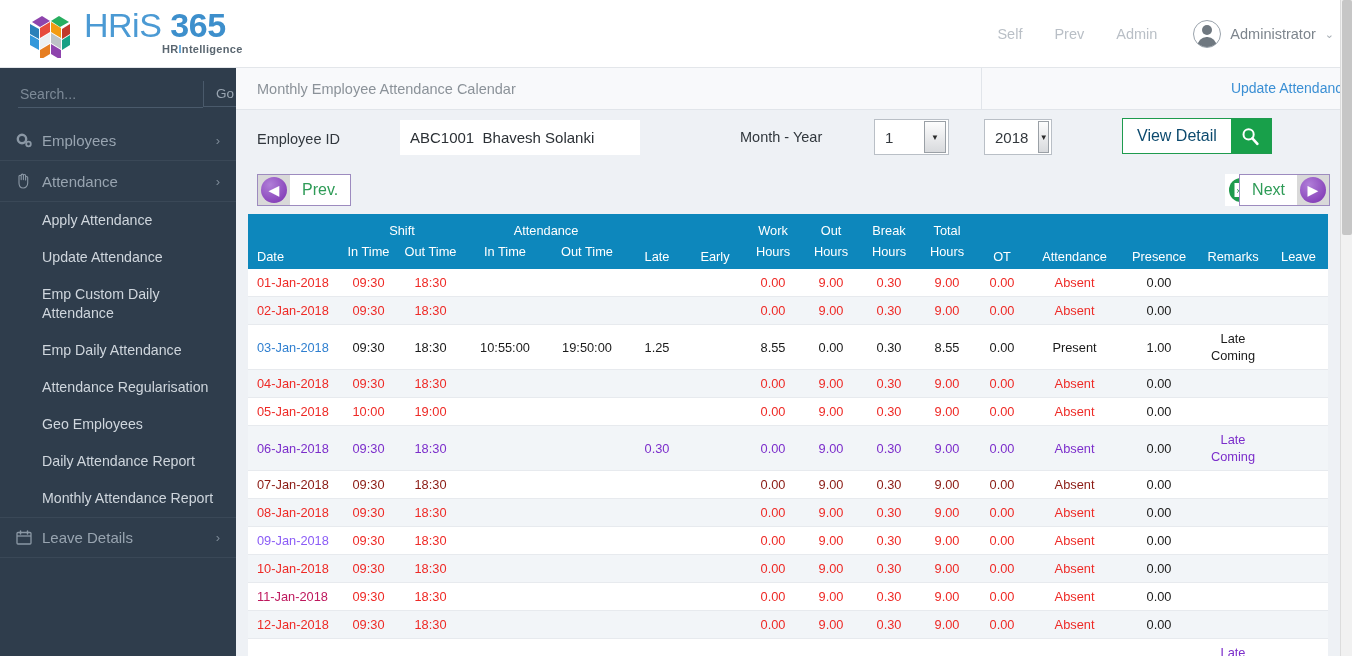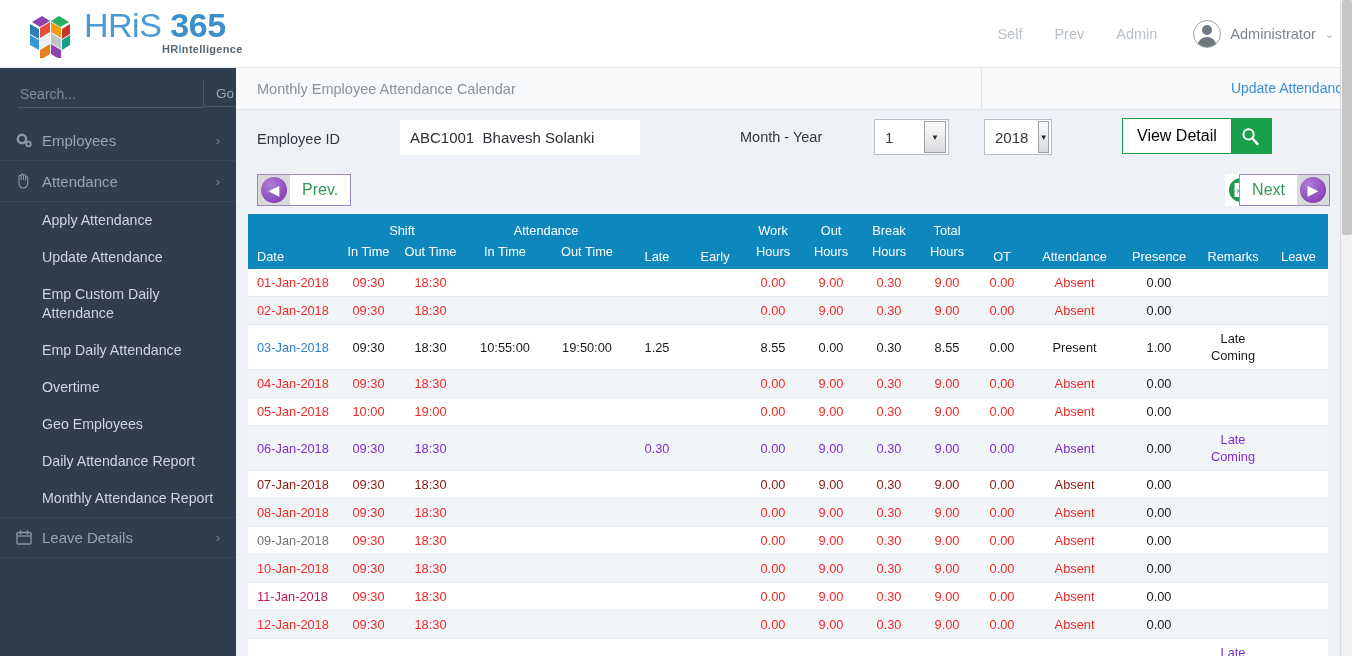--- a/index.html
+++ b/index.html
@@ -165,21 +165,21 @@
   }
   .sel-month { left: 638px; width: 75px; }
   .sel-year  { left: 748px; width: 68px; }
 
   .view-btn {
     position: absolute; left: 886px; top: 8px;
     height: 36px; display: flex; align-items: stretch;
     border: 1px solid #1e9b4e; background: #fff; cursor: pointer;
   }
   .view-btn .txt {
-    font-size: 16px; color: #000000; padding: 0 14px;
+    font-size: 16px; color: #0c4a6e; padding: 0 14px;
     display: flex; align-items: center;
   }
   .view-btn .mag {
     width: 40px; background: #18a04a;
     display: flex; align-items: center; justify-content: center;
   }
   .mag svg { display: block; }
 
   .navbtn-row { height: 46px; position: relative; }
   .pn-btn {
@@ -308,21 +308,21 @@
         </svg>
     </span>
     <span class="nav-label">Attendance</span>
     <span class="chev-r">›</span>
   </div>
 
   <a class="sub-item">Apply Attendance</a>
   <a class="sub-item">Update Attendance</a>
   <a class="sub-item" style="padding-right:60px;">Emp Custom Daily Attendance</a>
   <a class="sub-item">Emp Daily Attendance</a>
-  <a class="sub-item">Overtime</a>
+  <a class="sub-item">Attendance Regularisation</a>
   <a class="sub-item">Geo Employees</a>
   <a class="sub-item">Daily Attendance Report</a>
   <a class="sub-item">Monthly Attendance Report</a>
 
   <div class="nav-item sep" style="border-top:1px solid #3a4857;">
     <span class="nav-ico">
       <svg width="16" height="15" viewBox="0 0 16 15">
           <rect x="1" y="2.5" width="14" height="11.5" rx="1" fill="none" stroke="#8b98a5" stroke-width="1.3"></rect>
           <path d="M1 6h14" stroke="#8b98a5" stroke-width="1.3"></path>
           <path d="M4.5 1v3M11.5 1v3" stroke="#8b98a5" stroke-width="1.5" stroke-linecap="round"></path>
@@ -578,21 +578,21 @@
             <td style="color: rgb(238, 42, 38);">9.00</td>
             <td style="color: rgb(238, 42, 38);">0.30</td>
             <td style="color: rgb(238, 42, 38);">9.00</td>
             <td style="color: rgb(238, 42, 38);">0.00</td>
             <td style="color: rgb(238, 42, 38);">Absent</td>
             <td style="color: rgb(27, 27, 27);">0.00</td>
             <td style="color: rgb(238, 42, 38);"></td>
             <td style="color: rgb(238, 42, 38);"></td>
           </tr>
           <tr>
-            <td class="date-c" style="color: #737373;">09-Jan-2018</td>
+            <td class="date-c" style="color: #8b5cf6;">09-Jan-2018</td>
             <td style="color: rgb(238, 42, 38);">09:30</td>
             <td style="color: rgb(238, 42, 38);">18:30</td>
             <td style="color: rgb(238, 42, 38);"></td>
             <td style="color: rgb(238, 42, 38);"></td>
             <td style="color: rgb(238, 42, 38);"></td>
             <td style="color: rgb(238, 42, 38);"></td>
             <td style="color: rgb(238, 42, 38);">0.00</td>
             <td style="color: rgb(238, 42, 38);">9.00</td>
             <td style="color: rgb(238, 42, 38);">0.30</td>
             <td style="color: rgb(238, 42, 38);">9.00</td>

